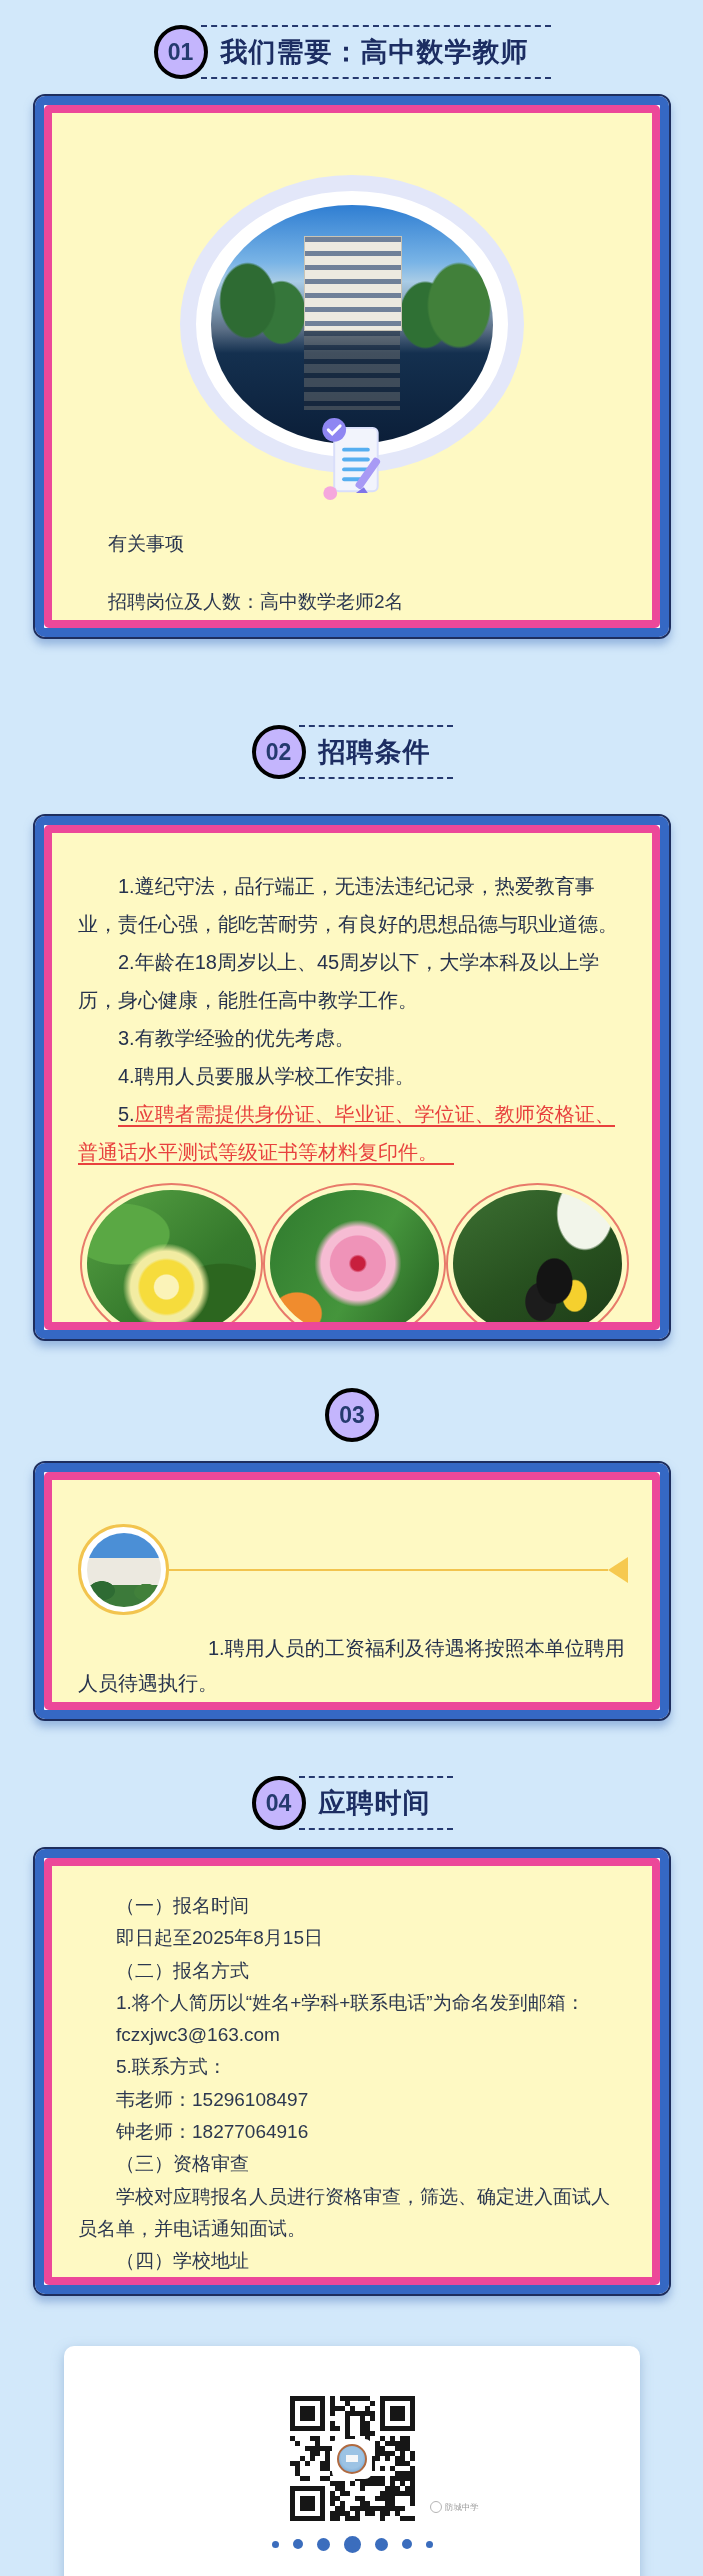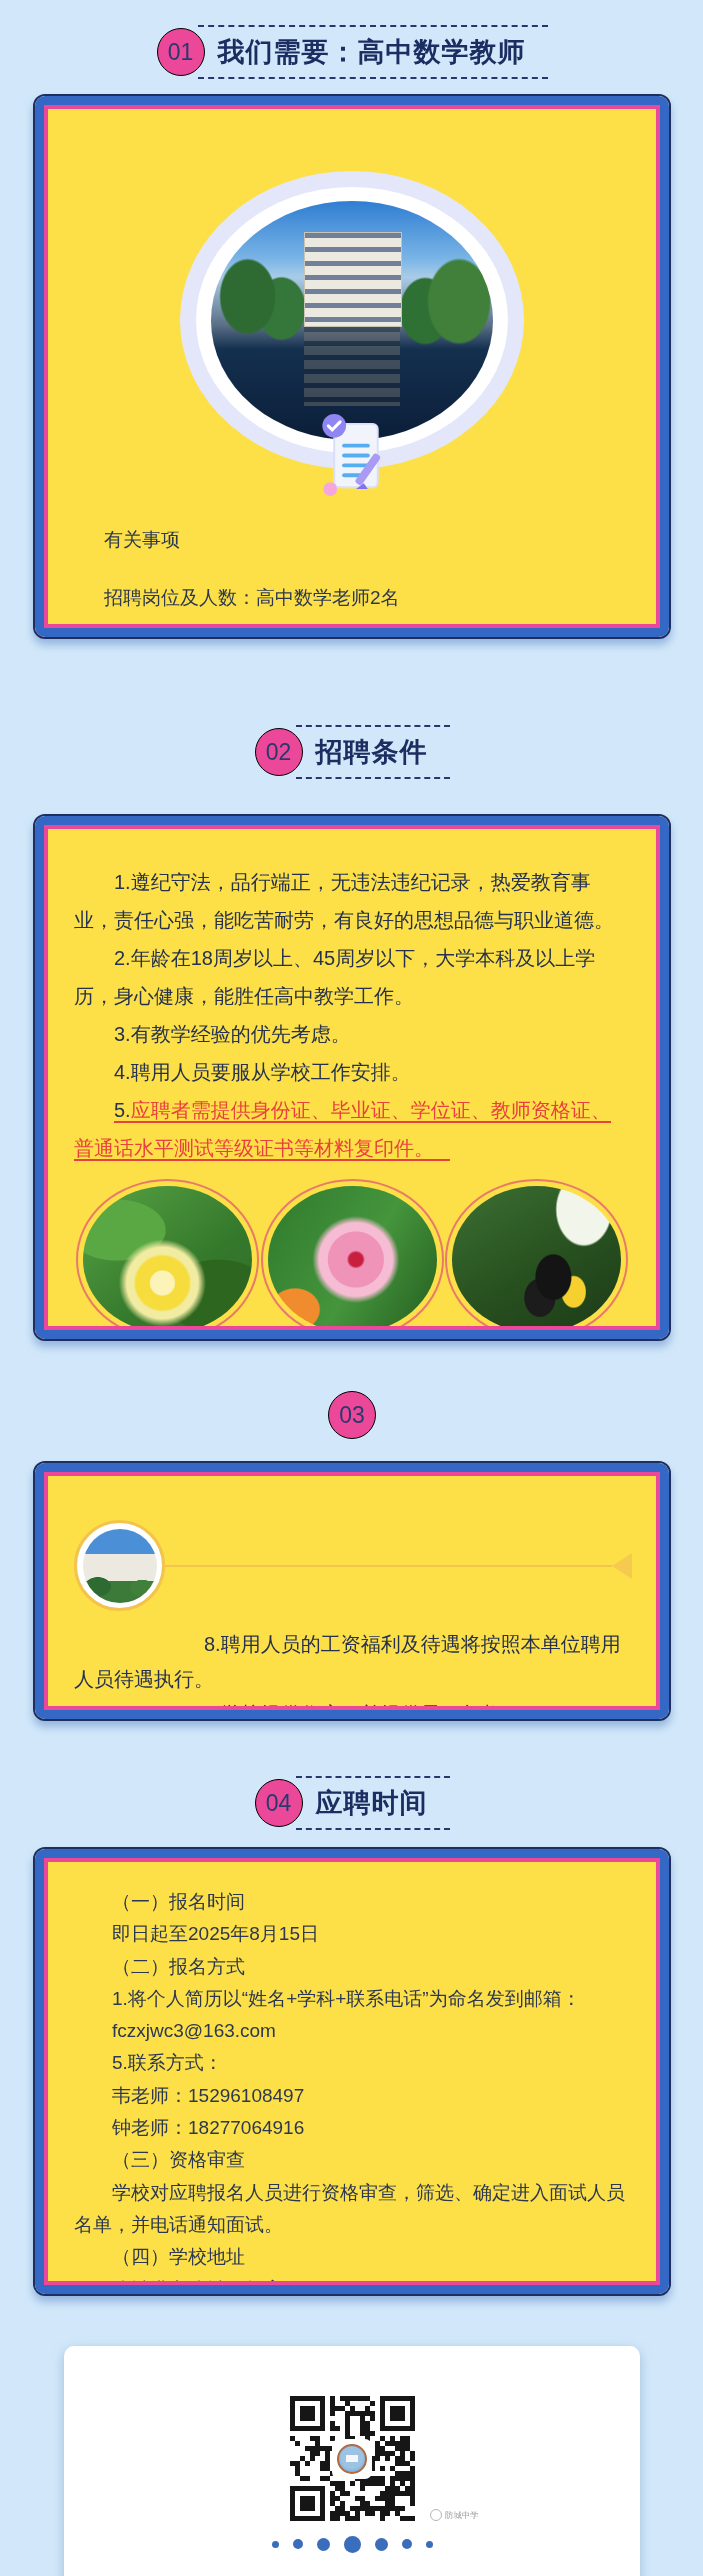--- a/index.html
+++ b/index.html
@@ -2,32 +2,32 @@
 <html><head>
 <meta charset="utf-8">
 <style>
   html,body{margin:0;padding:0;background:#d2e8fa;}
   .page{position:relative;width:704px;height:2576px;overflow:hidden;
         background:#d2e8fa;font-family:"Liberation Sans",sans-serif;
         padding-top:26px;box-sizing:border-box;}
 
   
   .sec-header{display:flex;justify-content:center;align-items:center;height:52px;}
-  .sec-num{width:46px;height:46px;border-radius:50%;background:#ec4899;
-           border:1px solid #000000;color:#253a6e;font-weight:normal;font-size:23px;
+  .sec-num{width:46px;height:46px;border-radius:50%;background:#c4b5fd;
+           border:4px solid #000000;color:#253a6e;font-weight:bold;font-size:23px;
            display:flex;align-items:center;justify-content:center;z-index:2;flex:0 0 auto;}
   .sec-title{margin-left:-7px;border-top:2px dashed #25386e;border-bottom:2px dashed #25386e;
              padding:7px 22px 7px 20px;font-size:27px;font-weight:bold;color:#1c2d62;
              letter-spacing:1px;}
 
   
   .card{margin:0 33px;border:2px solid #1e2e5e;border-radius:12px;
         box-shadow:0 6px 8px rgba(100,140,200,.55);box-sizing:border-box;background:#fff;}
   .card-blue{border:9px solid #3568c4;border-radius:10px;height:100%;box-sizing:border-box;}
-  .card-inner{border:4px solid #ec4899;border-radius:0;background:#fde047;height:100%;
+  .card-inner{border:8px solid #ec4899;border-radius:5px;background:#fef9c3;height:100%;
               box-sizing:border-box;overflow:hidden;}
 
   
   .c1{height:545px;margin-top:16px;}
   .oval-wrap{position:relative;width:344px;margin:62px auto 0;}
   .oval-ring{width:344px;height:298px;border-radius:50%;border:16px solid #e3e7f9;
              background:#fff;box-sizing:border-box;display:flex;align-items:center;justify-content:center;}
   .oval-photo{position:relative;width:282px;height:239px;border-radius:50%;overflow:hidden;
      background:
        radial-gradient(46px 62px at 13% 40%, #2e6b33 0 58%, rgba(0,0,0,0) 62%),
@@ -99,21 +99,21 @@
                padding-top:50px;box-sizing:border-box;position:relative;}
   .qr-wrap{position:relative;width:125px;margin:0 auto;}
   .qr{width:125px;height:125px;background:#fff;display:block;}
   .qr-logo{position:absolute;left:50%;top:50%;transform:translate(-50%,-50%);
            width:40px;height:40px;background:#fff;border-radius:7px;
            display:flex;align-items:center;justify-content:center;}
   .qr-logo-ring{width:30px;height:30px;border-radius:50%;border:2px solid #b06a40;
                 box-sizing:border-box;background:radial-gradient(circle at 50% 45%,#9cc3e4 0 55%,#5e93c4 100%);
                 display:flex;align-items:center;justify-content:center;}
   .qr-logo-ring::after{content:"";width:12px;height:7px;background:#f4f6f8;display:block;}
-  .qr-watermark{position:absolute;right:-64px;bottom:0;display:flex;align-items:center;
+  .qr-watermark{position:absolute;right:-64px;bottom:8px;display:flex;align-items:center;
                 font-size:8.4px;color:#9a9a9a;white-space:nowrap;}
   .qr-watermark .wm-icon{width:10px;height:10px;border:1px solid #b5b5b5;border-radius:50%;
                          margin-right:3px;flex:0 0 auto;}
   .dots{display:flex;align-items:center;justify-content:center;margin-top:14px;height:18px;}
   .dot{border-radius:50%;background:#3b6dbd;margin:0 7px;}
   .d1{width:7px;height:7px;} .d2{width:10px;height:10px;} .d3{width:13px;height:13px;}
   .d4{width:17px;height:17px;}
   .end-label{margin-top:18px;text-align:center;font-size:31px;font-weight:800;
              color:#273460;letter-spacing:1px;}
   .mt88{margin-top:87px;} .mt48{margin-top:48px;} .mt56{margin-top:56px;text-align:center;}
@@ -194,21 +194,21 @@
   <div class="card c3">
    <div class="card-blue">
         <div class="card-inner">
     <div class="c3-row">
       <div class="c3-ring">
               <div class="c3-photo"></div>
             </div>
       <div class="c3-line"></div>
       <div class="c3-arrow"></div>
     </div>
-    <p class="benefit first">8.聘用人员的工资福利及待遇将按照本单位聘用人员待遇执行。</p>
+    <p class="benefit first">1.聘用人员的工资福利及待遇将按照本单位聘用人员待遇执行。</p>
     <p class="benefit">2.学校提供住宿，并提供早、午餐。</p>
    </div>
       </div>
   </div>
 
   <div class="sec-header mt56">
     <div class="sec-num">04</div>
     <div class="sec-title">应聘时间</div>
   </div>
 

